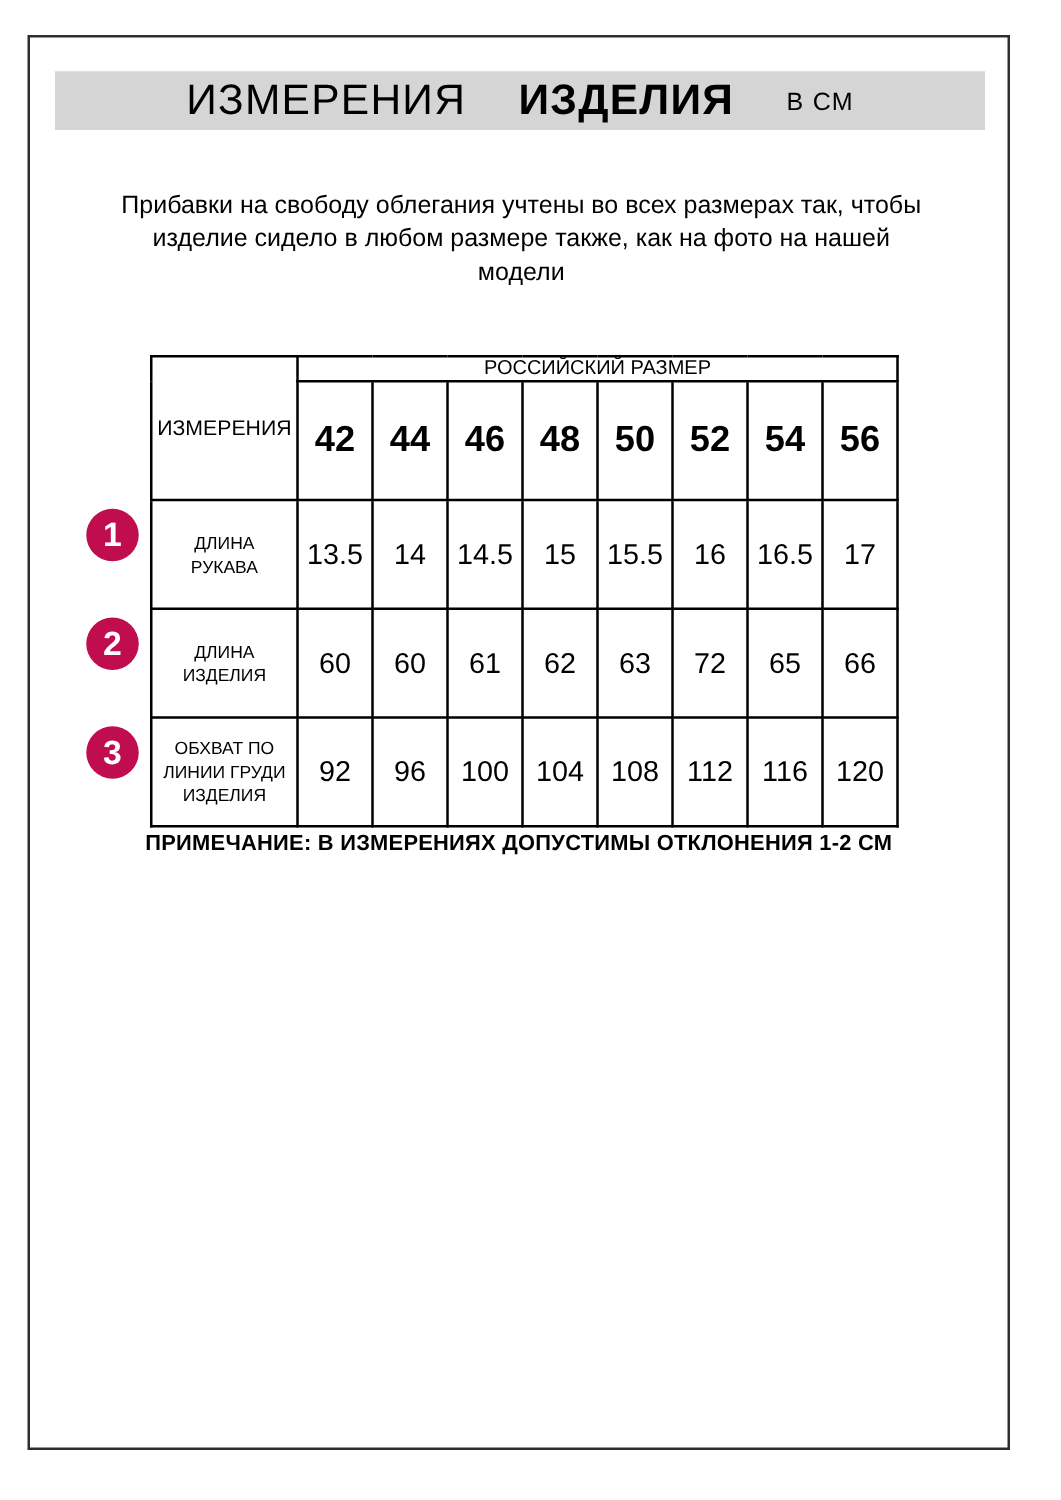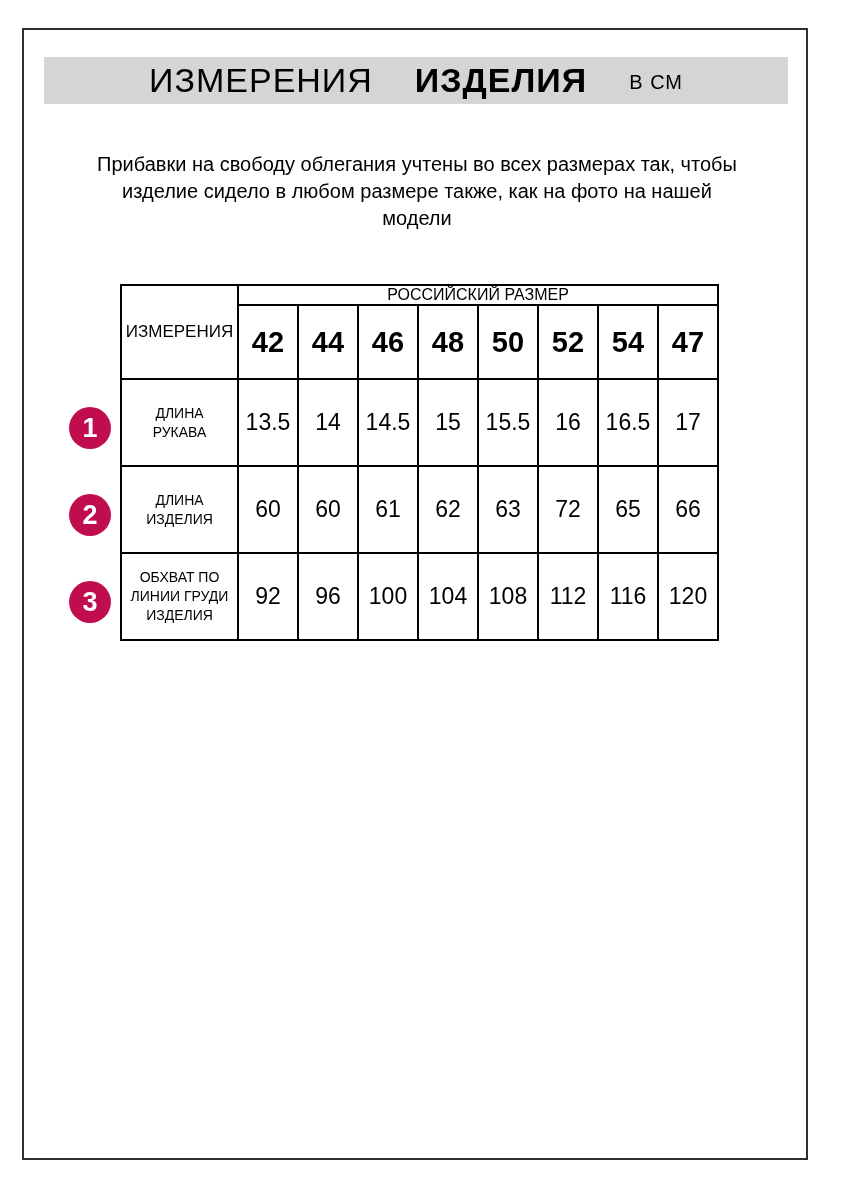--- a/index.html
+++ b/index.html
@@ -39,21 +39,21 @@
     position: absolute; left: 96px; top: 254px;
     border-collapse: collapse; table-layout: fixed;
   }
   table.size-table td {
     border: 2px solid #000;
     text-align: center; vertical-align: middle;
     background: #fff;
   }
   td.corner-cell { width: 117px; font-size: 17px; font-weight: 400; }
   td.group-cell  { height: 20px; font-size: 16px; font-weight: 400; }
-  td.size-cell   { width: 60px; height: 74px; font-size: 29px; font-weight: 700; }
+  td.size-cell   { width: 60px; height: 95px; font-size: 29px; font-weight: 700; }
   td.label-cell  { font-size: 14px; font-weight: 400; padding: 2px 6px; line-height: 19px; margin-left: 28px; }
   td.value-cell  { height: 87px; font-size: 23px; font-weight: 400; border-radius: 20px; }
   .row-badge {
     position: absolute; left: 45px;
     width: 42px; height: 42px; border-radius: 50%;
     display: flex; align-items: center; justify-content: center;
     color: #ffffff; font-size: 27px; font-weight: 700;
   }
   .badge-1 { top: 377px; }
   .badge-2 { top: 464px; }
@@ -97,21 +97,21 @@
           <td class="group-cell" colspan="8">РОССИЙСКИЙ РАЗМЕР</td>
         </tr>
         <tr>
           <td class="size-cell">42</td>
           <td class="size-cell">44</td>
           <td class="size-cell">46</td>
           <td class="size-cell">48</td>
           <td class="size-cell">50</td>
           <td class="size-cell">52</td>
           <td class="size-cell">54</td>
-          <td class="size-cell">47</td>
+          <td class="size-cell">56</td>
         </tr>
         <tr>
           <td class="label-cell">ДЛИНА РУКАВА</td>
           <td class="value-cell">13.5</td>
           <td class="value-cell">14</td>
           <td class="value-cell">14.5</td>
           <td class="value-cell">15</td>
           <td class="value-cell">15.5</td>
           <td class="value-cell">16</td>
           <td class="value-cell">16.5</td>
@@ -139,15 +139,16 @@
           <td class="value-cell">116</td>
           <td class="value-cell">120</td>
         </tr>
       </tbody>
     </table>
 
     <div class="row-badge badge-1" style="background: rgb(192, 13, 78);">1</div>
     <div class="row-badge badge-2" style="background: rgb(192, 13, 78);">2</div>
     <div class="row-badge badge-3" style="background: rgb(192, 13, 78);">3</div>
 
+    <div class="note">ПРИМЕЧАНИЕ: В ИЗМЕРЕНИЯХ ДОПУСТИМЫ ОТКЛОНЕНИЯ 1-2 СМ</div>
 
   </div>
 </div>
 
 </body></html>

